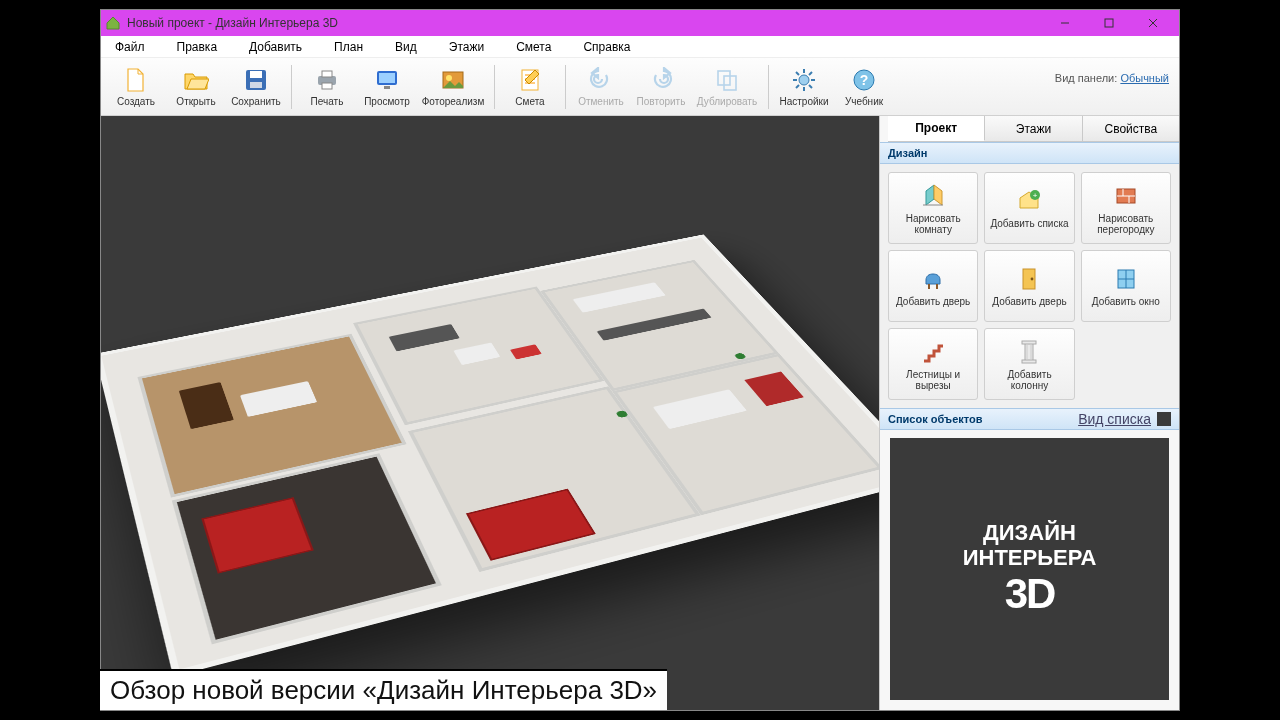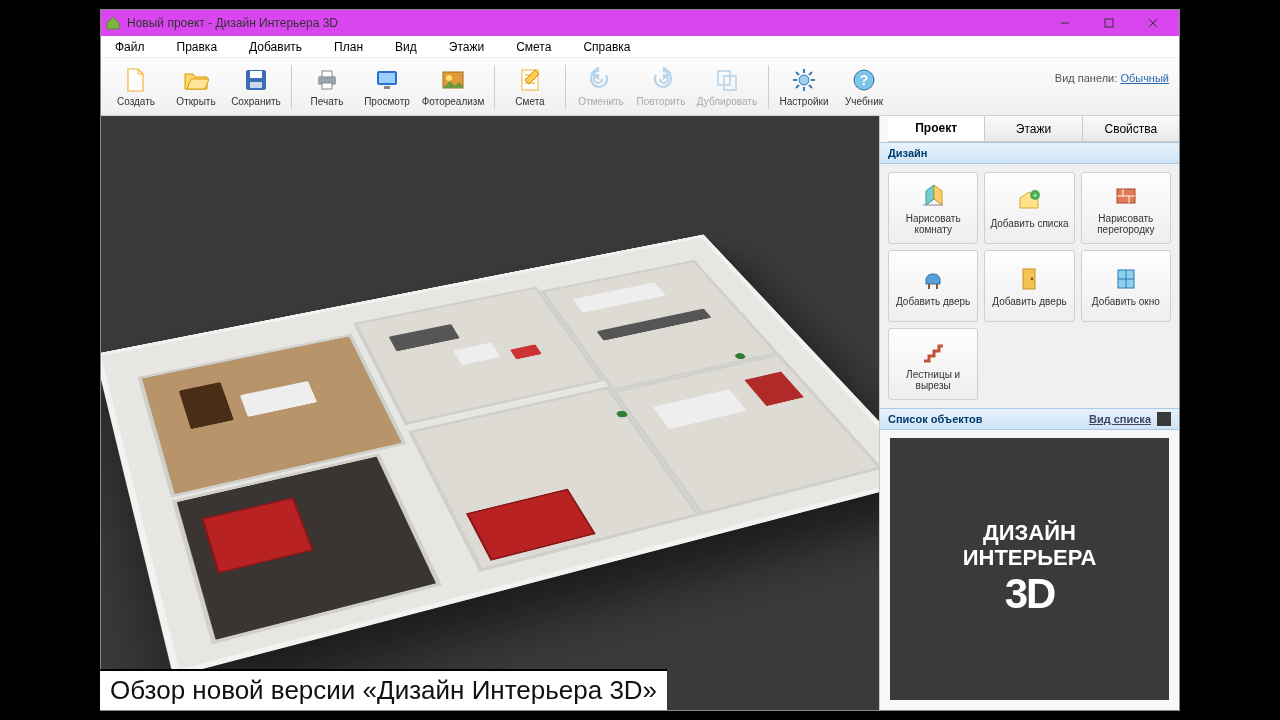--- a/index.html
+++ b/index.html
@@ -38,21 +38,21 @@
 .floorplan .plant { position:absolute; width:18px; height:18px; background: radial-gradient(circle,#2e7d32 40%,transparent 42%); }
 .floorplan .appl-red { position:absolute; background:#b02a2a; }
 
 .sidebar { width: 300px; border-left: 1px solid #c9c9c9; background: #f7f7f7; display: flex; flex-direction: column; }
 .tabs { display: flex; height: 26px; font-size: 12px; border-bottom: 1px solid #c9c9c9; margin-left: 8px; }
 .tabs .tab { flex: 1; display: flex; align-items: center; justify-content: center; background: linear-gradient(#fafafa,#e9e9e9); border-right: 1px solid #c9c9c9; cursor: default; }
 .tabs .tab.active { background: #fff; font-weight: 600; border-bottom: 1px solid #fff; }
 .tabs .tab:last-child { border-right: none; }
 
 .section-header { height: 22px; background: linear-gradient(#e8f2fc,#cfe4f7); border: 1px solid #a9c8e6; border-left: none; border-right: none; font-size: 11px; font-weight: 600; color: #003a6b; display: flex; align-items: center; padding: 0 8px; }
-.section-header .r { margin-left: auto; font-weight: 700; font-size: 11px; color: #446; text-decoration: underline; cursor: pointer; }
+.section-header .r { margin-left: auto; font-weight: 400; font-size: 14px; color: #446; text-decoration: underline; cursor: pointer; }
 .section-header .sq { width:14px; height:14px; background:#3a3a3a; margin-left:6px; display:inline-block; }
 
 .design-grid { padding: 8px; display: grid; grid-template-columns: repeat(3, 1fr); gap: 6px; background: #f0f0f0; }
 .design-btn { height: 72px; background: linear-gradient(#fefefe,#eeeeee); border: 1px solid #cfcfcf; border-radius: 3px; display: flex; flex-direction: column; align-items: center; justify-content: center; gap: 3px; font-size: 10px; line-height: 1.1; text-align: center; cursor: default; color: #333; padding: 2px; }
 .design-btn .dico { width: 28px; height: 28px; display:flex; align-items:center; justify-content:center; }
 
 .obj-area { flex:1; display:flex; flex-direction:column; }
 .logo3d { flex:1; margin:8px 10px 10px; background:#3a3a3a; color:#fff; display:flex; align-items:center; justify-content:center; text-align:center; font-weight:800; font-family: Arial, sans-serif; }
 .logo3d .txt { font-size: 22px; line-height:1.15; }
 .logo3d .big { font-size: 42px; display:block; letter-spacing: -2px; }
@@ -348,20 +348,32 @@
           <span>Добавить окно</span>
         </div>
         <div class="design-btn">
           <span class="dico">
               <svg width="26" height="26">
                 <path d="M4 22h5v-5h5v-5h5V7h4" fill="none" stroke="#c0533a" stroke-width="3"></path>
               </svg>
             </span>
           <span>Лестницы и вырезы</span>
         </div>
+        <div class="design-btn">
+          <span class="dico">
+              <svg width="26" height="26">
+                <rect x="9" y="4" width="8" height="18" fill="#e9e9e9" stroke="#aaa"></rect>
+                <rect x="6" y="2" width="14" height="3" fill="#e9e9e9" stroke="#aaa"></rect>
+                <rect x="6" y="21" width="14" height="3" fill="#e9e9e9" stroke="#aaa"></rect>
+                <line x1="11" y1="5" x2="11" y2="21" stroke="#ccc"></line>
+                <line x1="15" y1="5" x2="15" y2="21" stroke="#ccc"></line>
+              </svg>
+            </span>
+          <span>Добавить колонну</span>
+        </div>
       </div>
 
       <div class="section-header">
         <span>Список объектов</span>
         <span class="r">Вид списка</span>
         <span class="sq"></span>
       </div>
 
       <div class="obj-area">
         <div class="logo3d">

